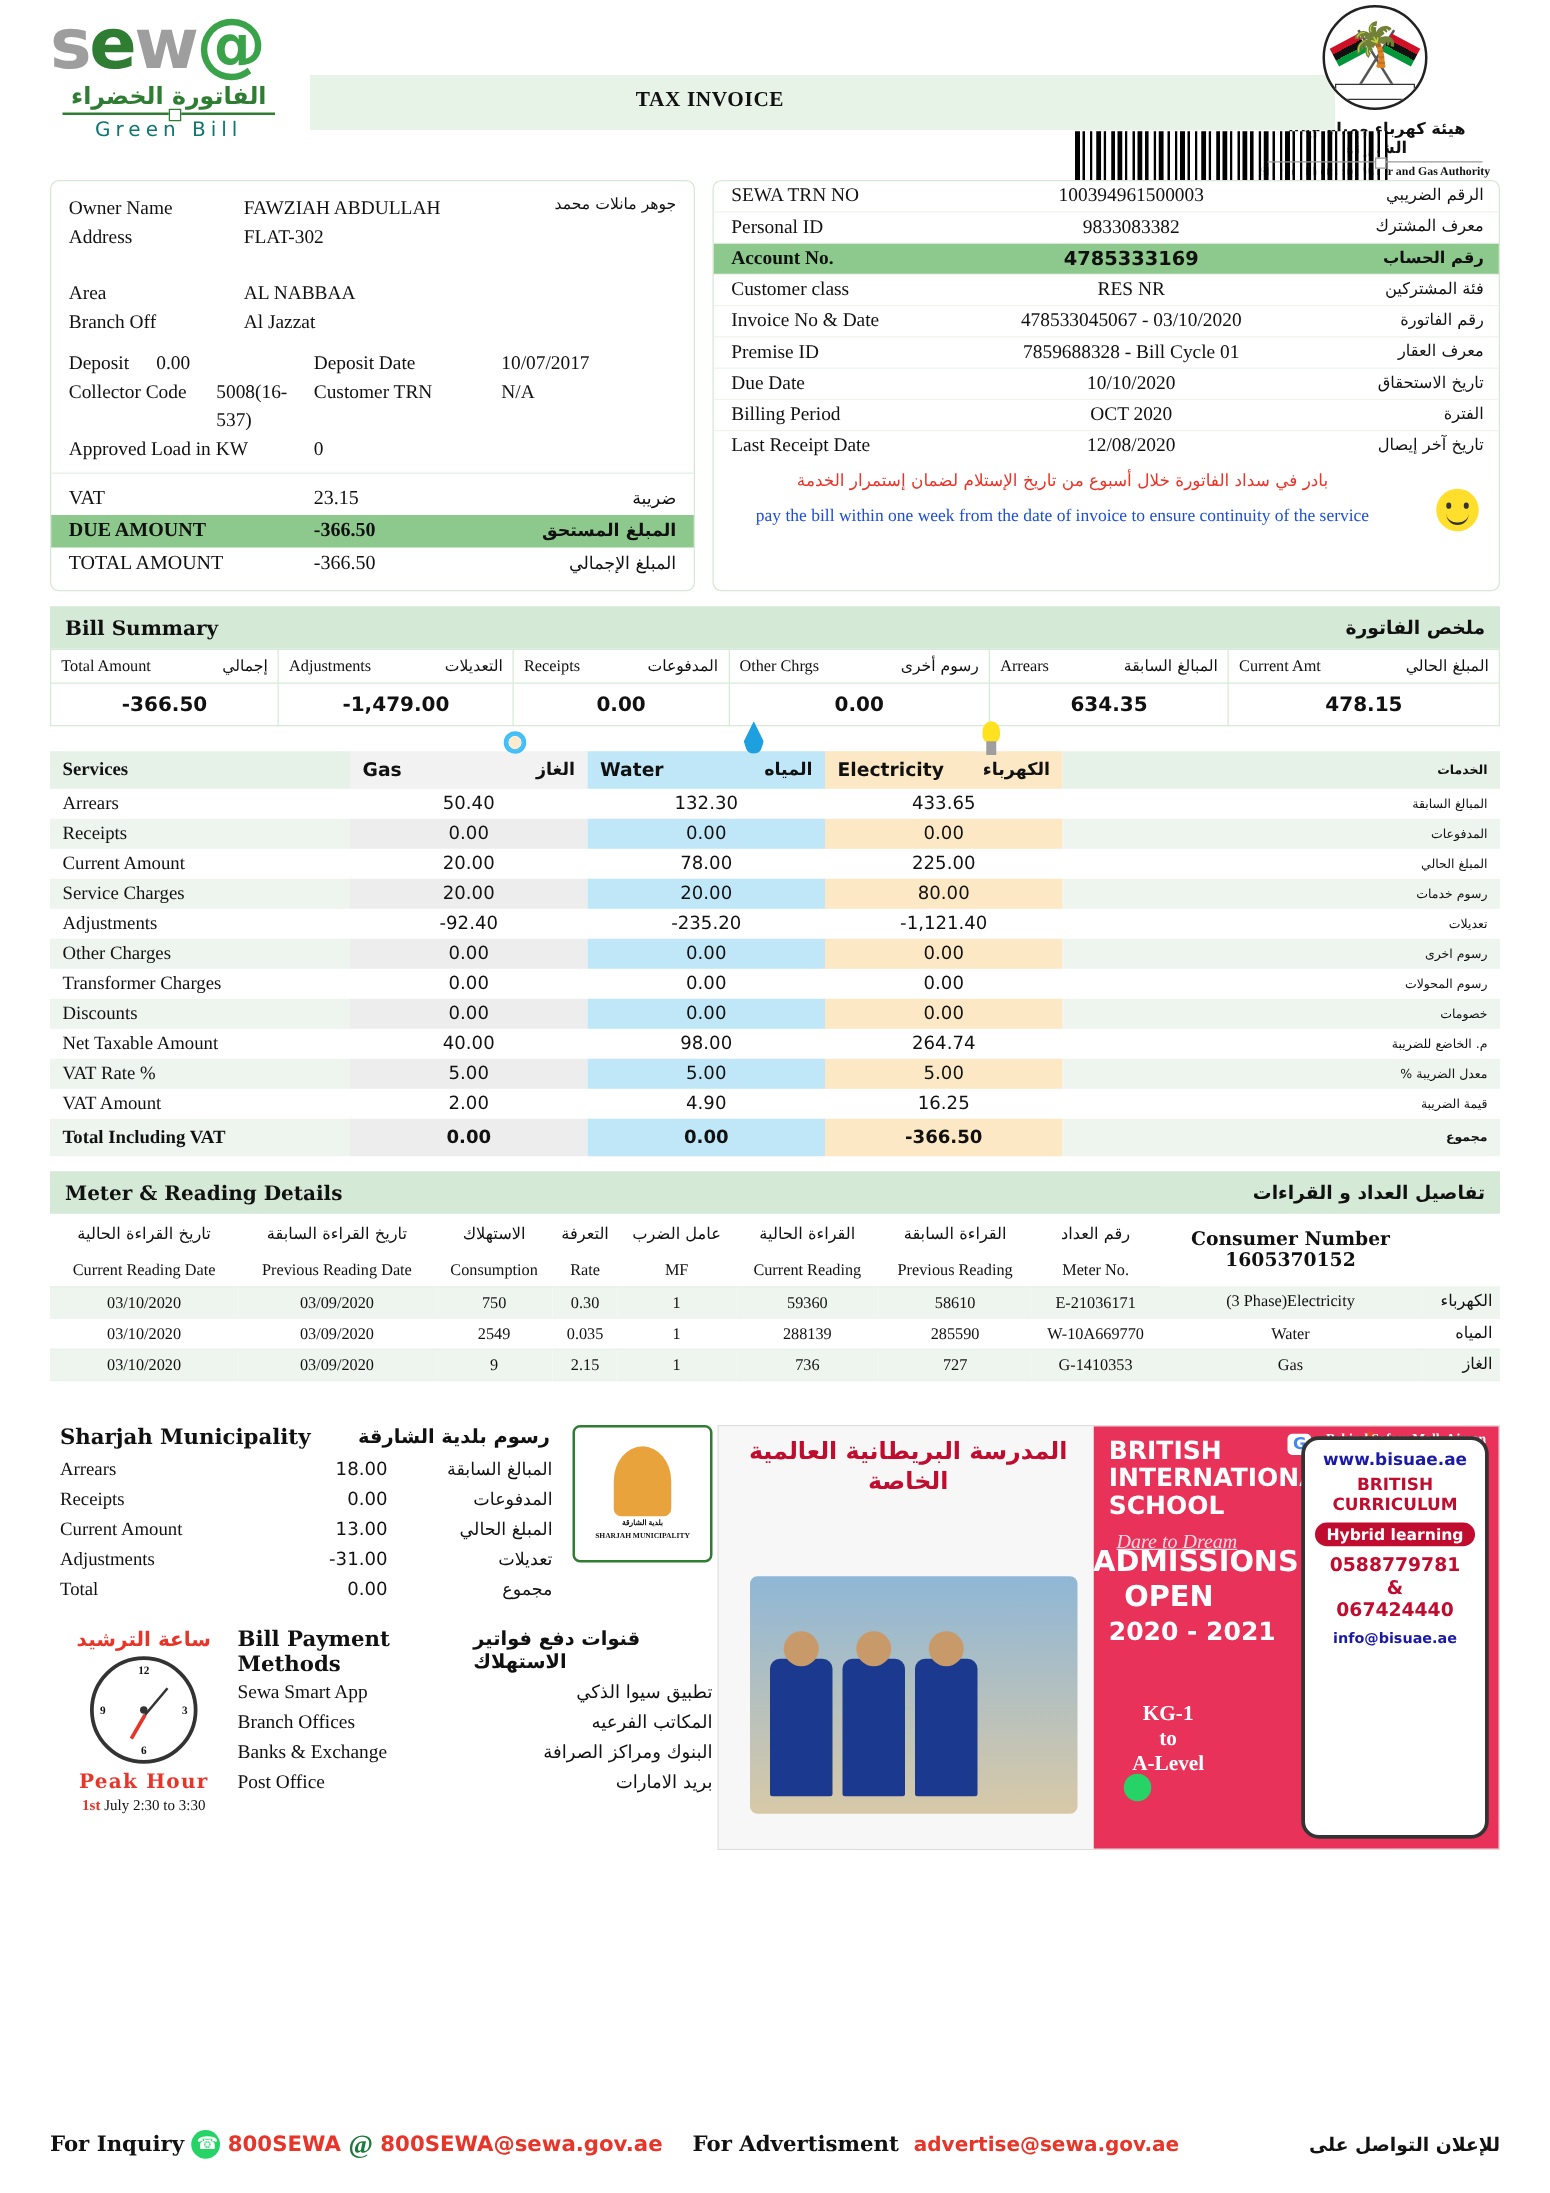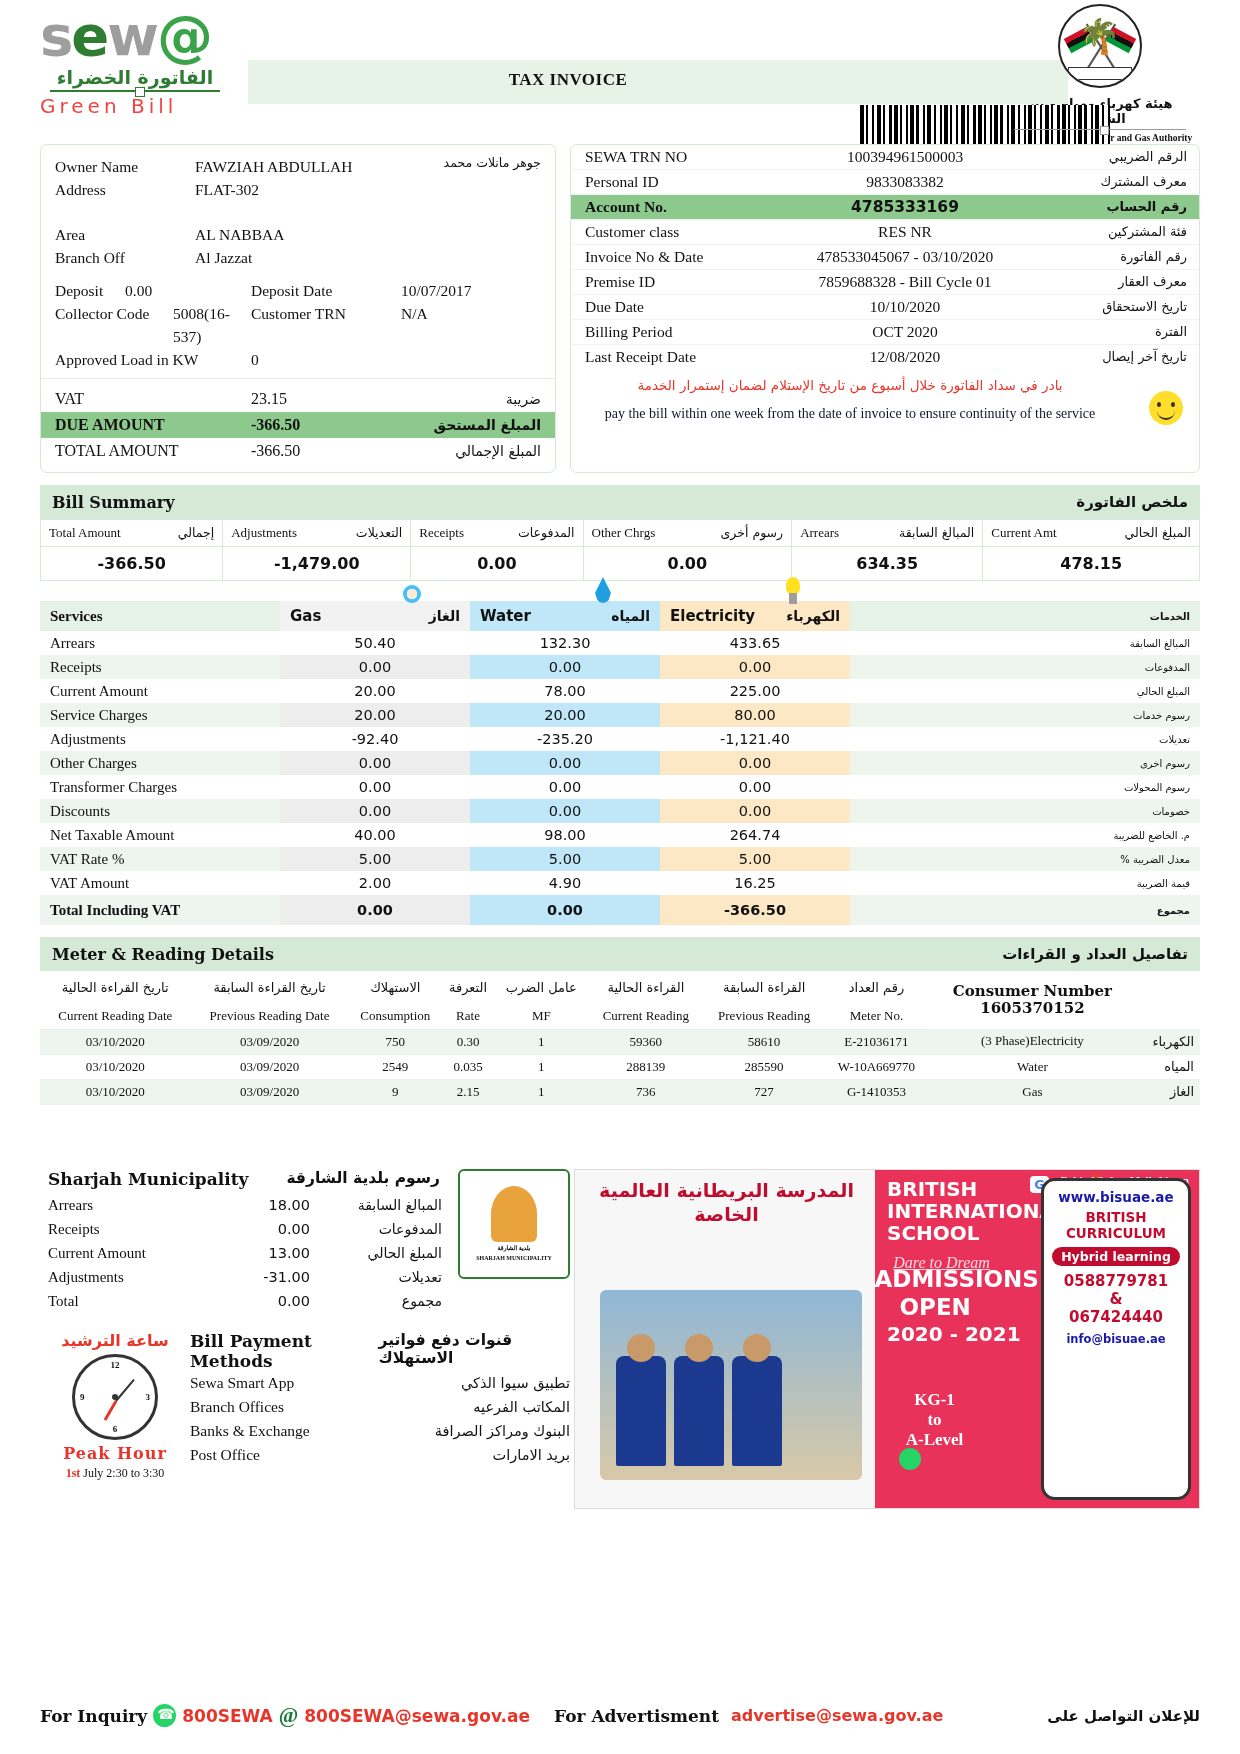--- a/index.html
+++ b/index.html
@@ -15,21 +15,21 @@
   .page { position:relative; width:1240px; height:1754px; padding:0 40px; }
 
   
   .header { position:relative; height:140px; display:flex; align-items:flex-start; }
   .logo-left { width:190px; padding-top:8px; }
   .sewa-word { font-family:"DejaVu Sans", sans-serif; font-size:56px; font-weight:bold; color:#2e7d32; letter-spacing:-2px; line-height:1; }
   .sewa-word .s1{color:#9e9e9e;} .sewa-word .e1{color:#2e7d32;} .sewa-word .w1{color:#9e9e9e;} .sewa-word .at1{color:#3aa34a;}
   .green-bill-ar { font-size:19px; color:#2e7d32; text-align:center; margin-top:2px; font-family:"DejaVu Sans", sans-serif; font-weight:bold;}
   .gb-rule { height:2px; background:#2e7d32; margin:2px 10px; position:relative; }
   .gb-rule:after{content:"";position:absolute;left:50%;top:-3px;width:8px;height:8px;background:#fff;border:1px solid #2e7d32;}
-  .green-bill-en { font-size:20px; color:#ef4444; letter-spacing:4px; font-family:"DejaVu Sans", sans-serif; }
+  .green-bill-en { font-size:16px; color:#0f766e; text-align:center; letter-spacing:4px; font-family:"DejaVu Sans", sans-serif; }
 
   .header-mid { flex:1; position:relative; }
   .tax-title-band {
     position:absolute; left:18px; top:60px; width:820px; height:44px;
     background:#e8f3e8;
   }
   .tax-title {
     position:absolute; left:18px; top:70px; width:640px; text-align:center;
     font-size:17px; font-weight:bold; letter-spacing:.5px; font-family:"Liberation Serif", serif;
   }
@@ -71,21 +71,21 @@
   .rrow { display:flex; font-size:15.5px; line-height:24px; border-bottom:1px solid #eef4ee; }
   .rrow:last-child{border-bottom:none;}
   .rrow .rl { width:190px; padding-left:14px; }
   .rrow .rv { flex:1; text-align:center; }
   .rrow .ra { width:150px; text-align:right; padding-right:12px; font-size:13px; font-family:"DejaVu Sans", sans-serif; direction:rtl; }
   .rrow.acct { background:#8dc98d; font-weight:bold; }
   .rrow.acct .rv { font-weight:bold; font-family:"DejaVu Sans", sans-serif; }
 
   .notice { position:relative; padding:8px 14px 6px 14px; min-height:78px; }
   .notice .ar { color:#e8352a; font-size:13.5px; text-align:center; font-family:"DejaVu Sans", sans-serif; direction:rtl; padding-right:70px;}
-  .notice .en { color:#0f172a; font-size:14px; text-align:center; line-height:17px; margin-top:12px; padding-right:70px;}
+  .notice .en { color:#1d4ed8; font-size:14px; text-align:center; line-height:17px; margin-top:12px; padding-right:70px;}
   .smiley { position:absolute; right:16px; top:22px; width:34px; height:34px; border-radius:50%; background:#ffdf2b; }
   .smiley:before{content:"";position:absolute;left:8px;top:11px;width:4px;height:5px;background:#333;border-radius:50%;box-shadow:14px 0 0 #333;}
   .smiley:after{content:"";position:absolute;left:8px;top:18px;width:18px;height:9px;border-bottom:2.5px solid #333;border-radius:0 0 12px 12px;}
 
   
   .secbar { background:#d5e9d7; height:34px; display:flex; align-items:center; justify-content:space-between; padding:0 12px; margin-top:12px; }
   .secbar .en { font-weight:bold; font-size:16px; font-family:"DejaVu Serif", serif; }
   .secbar .ar { font-weight:bold; font-size:15px; font-family:"DejaVu Sans", sans-serif; direction:rtl; }
 
   
@@ -125,21 +125,21 @@
 
   
   .meter table td { font-size:13px; height:25px; text-align:center; border-bottom:1px solid #e8f2e9; }
   .meter .ar-h td { font-size:13px; font-family:"DejaVu Sans", sans-serif; height:32px; border-bottom:none; }
   .meter .en-h td { font-size:13px; height:26px; }
   .meter tr.shade td { background:#edf5ee; }
   .consumer { font-weight:bold; font-size:15px; font-family:"DejaVu Serif", serif; line-height:17px; }
   .meter .c-ar { text-align:right; font-family:"DejaVu Sans", sans-serif; padding-right:6px; }
 
   
-  .bottom { display:flex; margin-top:64px; gap:4px; }
+  .bottom { display:flex; margin-top:35px; gap:4px; }
   .muni { width:530px; }
   .muni-in { display:flex; }
   .muni-tbl { flex:1; }
   .muni-tbl .mrow { display:flex; font-size:15px; line-height:24px; }
   .muni-tbl .mrow .l { width:150px; padding-left:8px; } 
   .muni-tbl .mrow .v { width:120px; text-align:right; font-family:"DejaVu Sans", sans-serif; font-size:14.5px;}
   .muni-tbl .mrow .a { flex:1; text-align:right; font-size:14px; font-family:"DejaVu Sans", sans-serif; direction:rtl; padding-right:6px;}
   .muni-head { display:flex; justify-content:space-between; font-weight:bold; font-size:17px; padding:0 8px 4px 8px; font-family:"DejaVu Serif", serif;}
   .muni-head .ar{ font-family:"DejaVu Sans", sans-serif; font-size:15.5px;}
   .muni-logo { width:112px; height:110px; border:2px solid #2e7d32; border-radius:6px; margin-left:10px; background:#fff; position:relative; display:flex; flex-direction:column; align-items:center; justify-content:center;}

